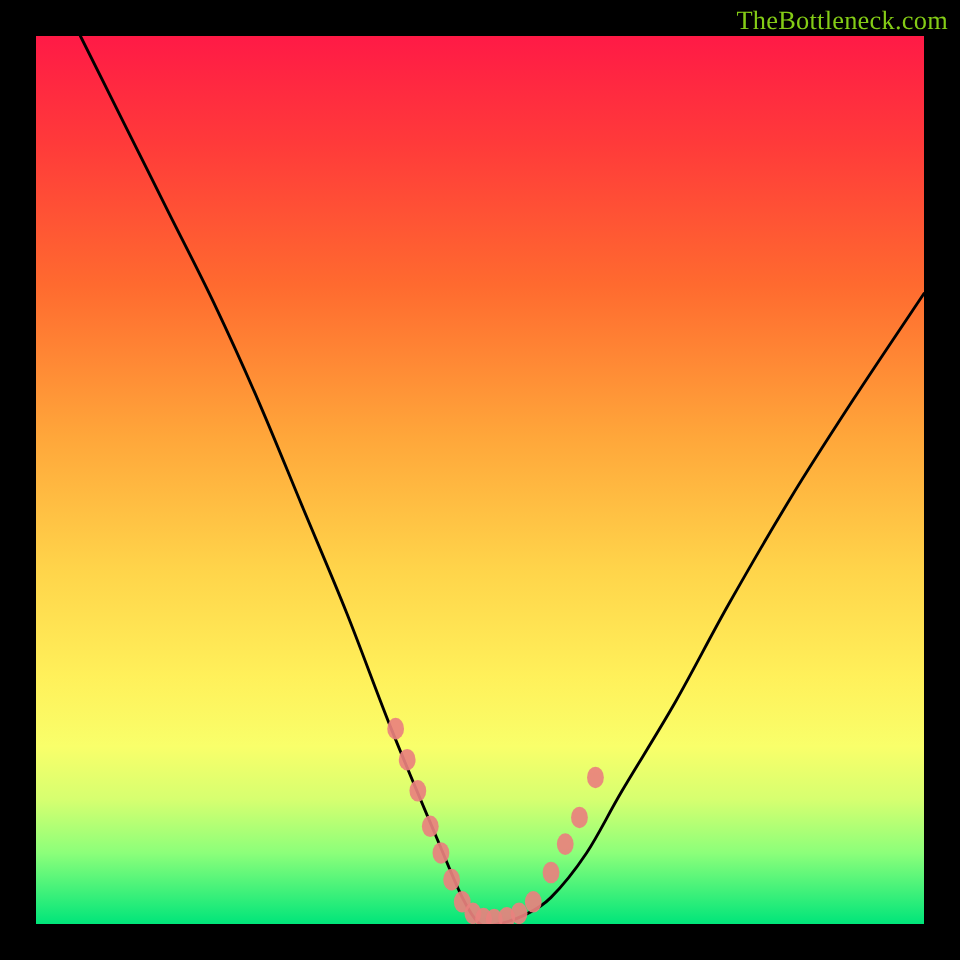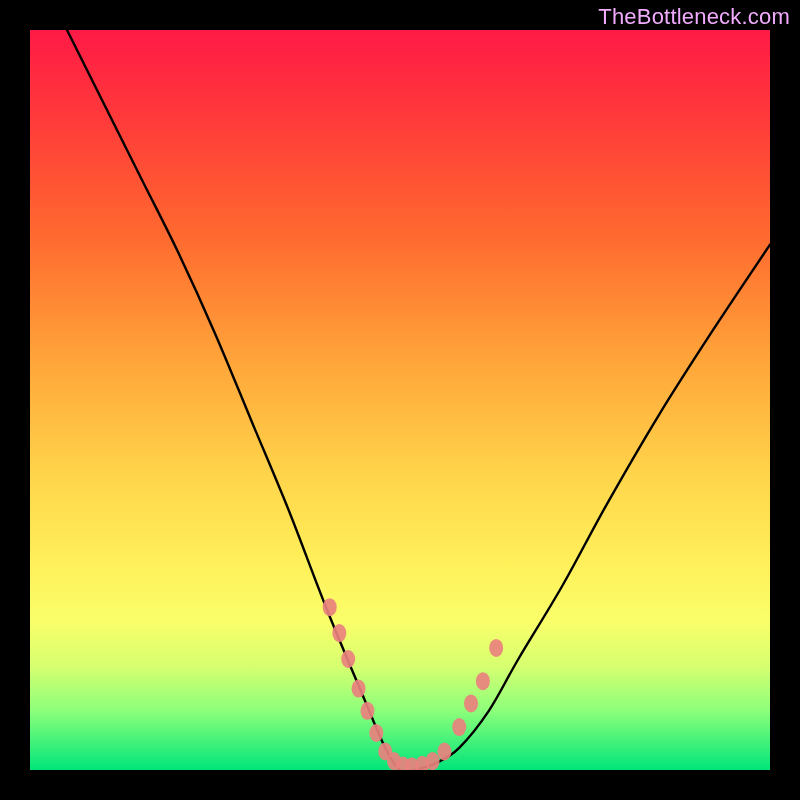--- a/index.html
+++ b/index.html
@@ -36,24 +36,25 @@
       #f9ff6a 80%,
       #d6ff70 86%,
       #8cff7a 92%,
       #00e57a 100%
     );
   }
   .watermark {
     position: absolute;
     top: 4px;
     right: 10px;
-    color: #f0abfc;
+    color: #84cc16;
     font-size: 22px;
     letter-spacing: 0.2px;
     user-select: none;
+    font-family: Liberation Serif, serif;
   }
   svg.curve {
     position: absolute;
     top: 0;
     left: 0;
     width: 740px;
     height: 740px;
   }
 </style>
 </head>

